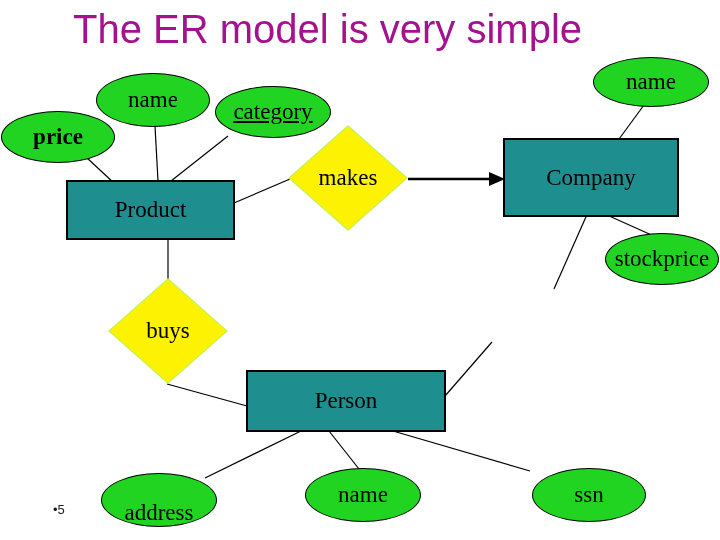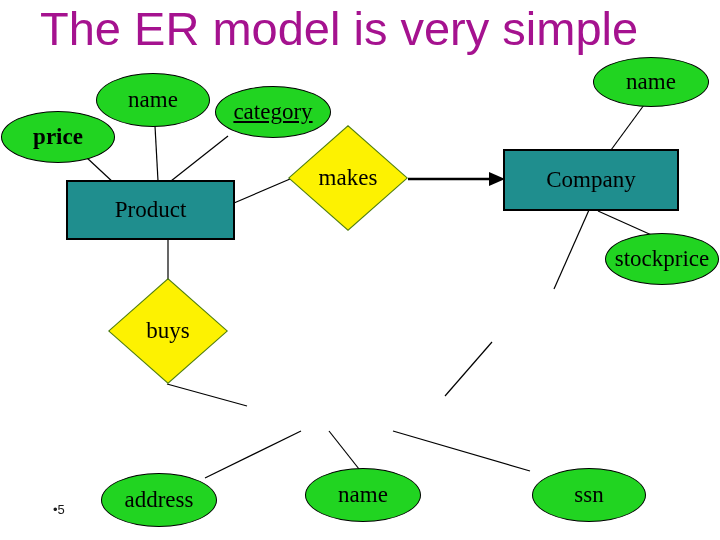--- a/index.html
+++ b/index.html
@@ -11,21 +11,21 @@
     font-family: "Liberation Serif", serif;
   }
   #connector-layer {
     position: absolute; left: 0; top: 0; width: 720px; height: 540px;
     z-index: 0;
   }
   .slide-title {
     position: absolute; left: 40px; top: 8px; width: 575px;
     text-align: center;
     font-family: "Liberation Sans", sans-serif;
-    font-size: 47px; line-height: 42px;
+    font-size: 40px; line-height: 42px;
     color: var(--title-color, #a5128f);
     z-index: 2;
     white-space: nowrap;
   }
   .shape {
     position: absolute; z-index: 1;
     display: flex; align-items: center; justify-content: center;
     color: #000;
     font-size: 23px;
   }
@@ -34,43 +34,43 @@
     border: 1.5px solid #000;
     border-radius: 50%;
     box-sizing: border-box;
   }
   .entity-rect {
     background: var(--entity-fill, #1f8e8e);
     border: 2px solid #000;
     box-sizing: border-box;
   }
   .rel-diamond {
-    background: #4d7c0f;
+    background: #bef264;
     clip-path: polygon(50% 0, 100% 50%, 50% 100%, 0 50%);
   }
   .rel-diamond .fill {
     position: absolute; inset: 1.5px;
     background: var(--relationship-fill, #fdf201);
     clip-path: polygon(50% 0, 100% 50%, 50% 100%, 0 50%);
   }
   .rel-diamond .label { position: relative; z-index: 1; }
 
   
   #attr-name-product  { left: 96px;  top: 73px;  width: 114px; height: 54px; }
   #attr-category      { left: 215px; top: 86px;  width: 116px; height: 52px; text-decoration: underline; }
   #attr-price         { left: 1px;   top: 111px; width: 114px; height: 52px; font-weight: bold; }
   #attr-name-company  { left: 593px; top: 57px;  width: 116px; height: 50px; }
   #attr-stockprice    { left: 605px; top: 233px; width: 114px; height: 52px; }
-  #attr-address       { left: 101px; top: 473px; width: 116px; height: 54px; }
+  #attr-address       { left: 101px; top: 473px; width: 116px; height: 54px; align-items: flex-end; }
   #attr-name-person   { left: 305px; top: 468px; width: 116px; height: 54px; }
   #attr-ssn           { left: 532px; top: 468px; width: 114px; height: 54px; }
 
   
   #entity-product { left: 66px;  top: 180px; width: 169px; height: 60px; }
-  #entity-company { left: 503px; top: 149px; width: 176px; height: 62px; }
+  #entity-company { left: 503px; top: 138px; width: 176px; height: 79px; }
   #entity-person  { left: 246px; top: 370px; width: 200px; height: 62px; }
 
   
   #rel-makes   { left: 288px; top: 125px; width: 120px; height: 106px; }
   #rel-buys    { left: 108px; top: 278px; width: 120px; height: 106px; }
   #rel-employs { left: 493px; top: 289px; width: 120px; height: 104px; }
 
   .page-number {
     position: absolute; left: 53px; top: 502px;
     font-family: "Liberation Sans", sans-serif;
@@ -131,20 +131,23 @@
   <div class="shape attr-ellipse" id="attr-ssn">
     <span>ssn</span>
   </div>
 
   <div class="shape entity-rect" id="entity-product">
     <span>Product</span>
   </div>
   <div class="shape entity-rect" id="entity-company">
     <span>Company</span>
   </div>
+  <div class="shape entity-rect" id="entity-person">
+    <span>Person</span>
+  </div>
 
   <div class="shape rel-diamond" id="rel-makes">
     <div class="fill"></div>
     <span class="label">makes</span>
   </div>
   <div class="shape rel-diamond" id="rel-buys">
     <div class="fill"></div>
     <span class="label">buys</span>
   </div>
 

